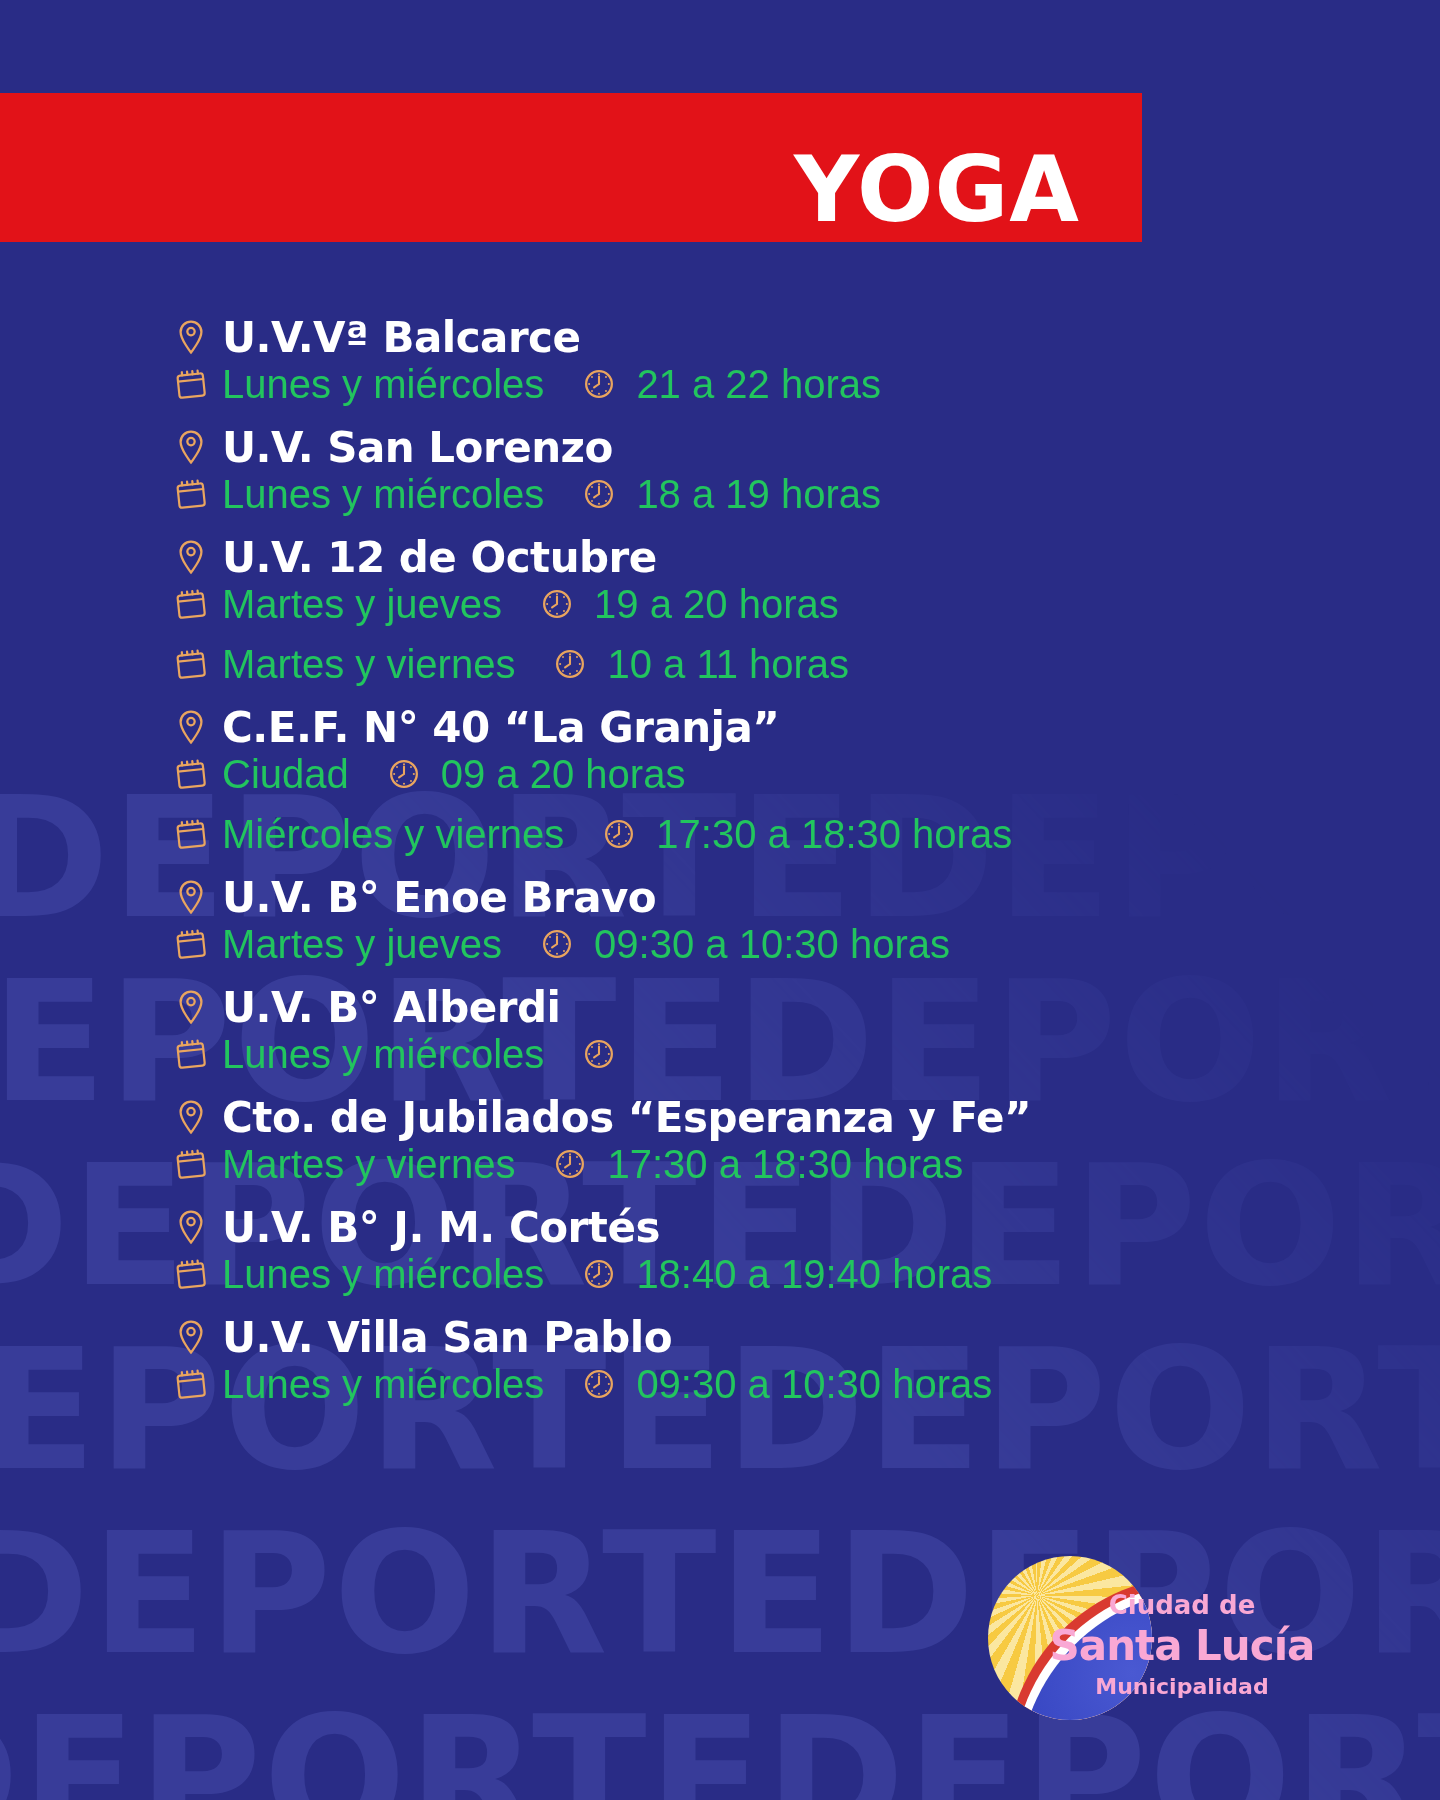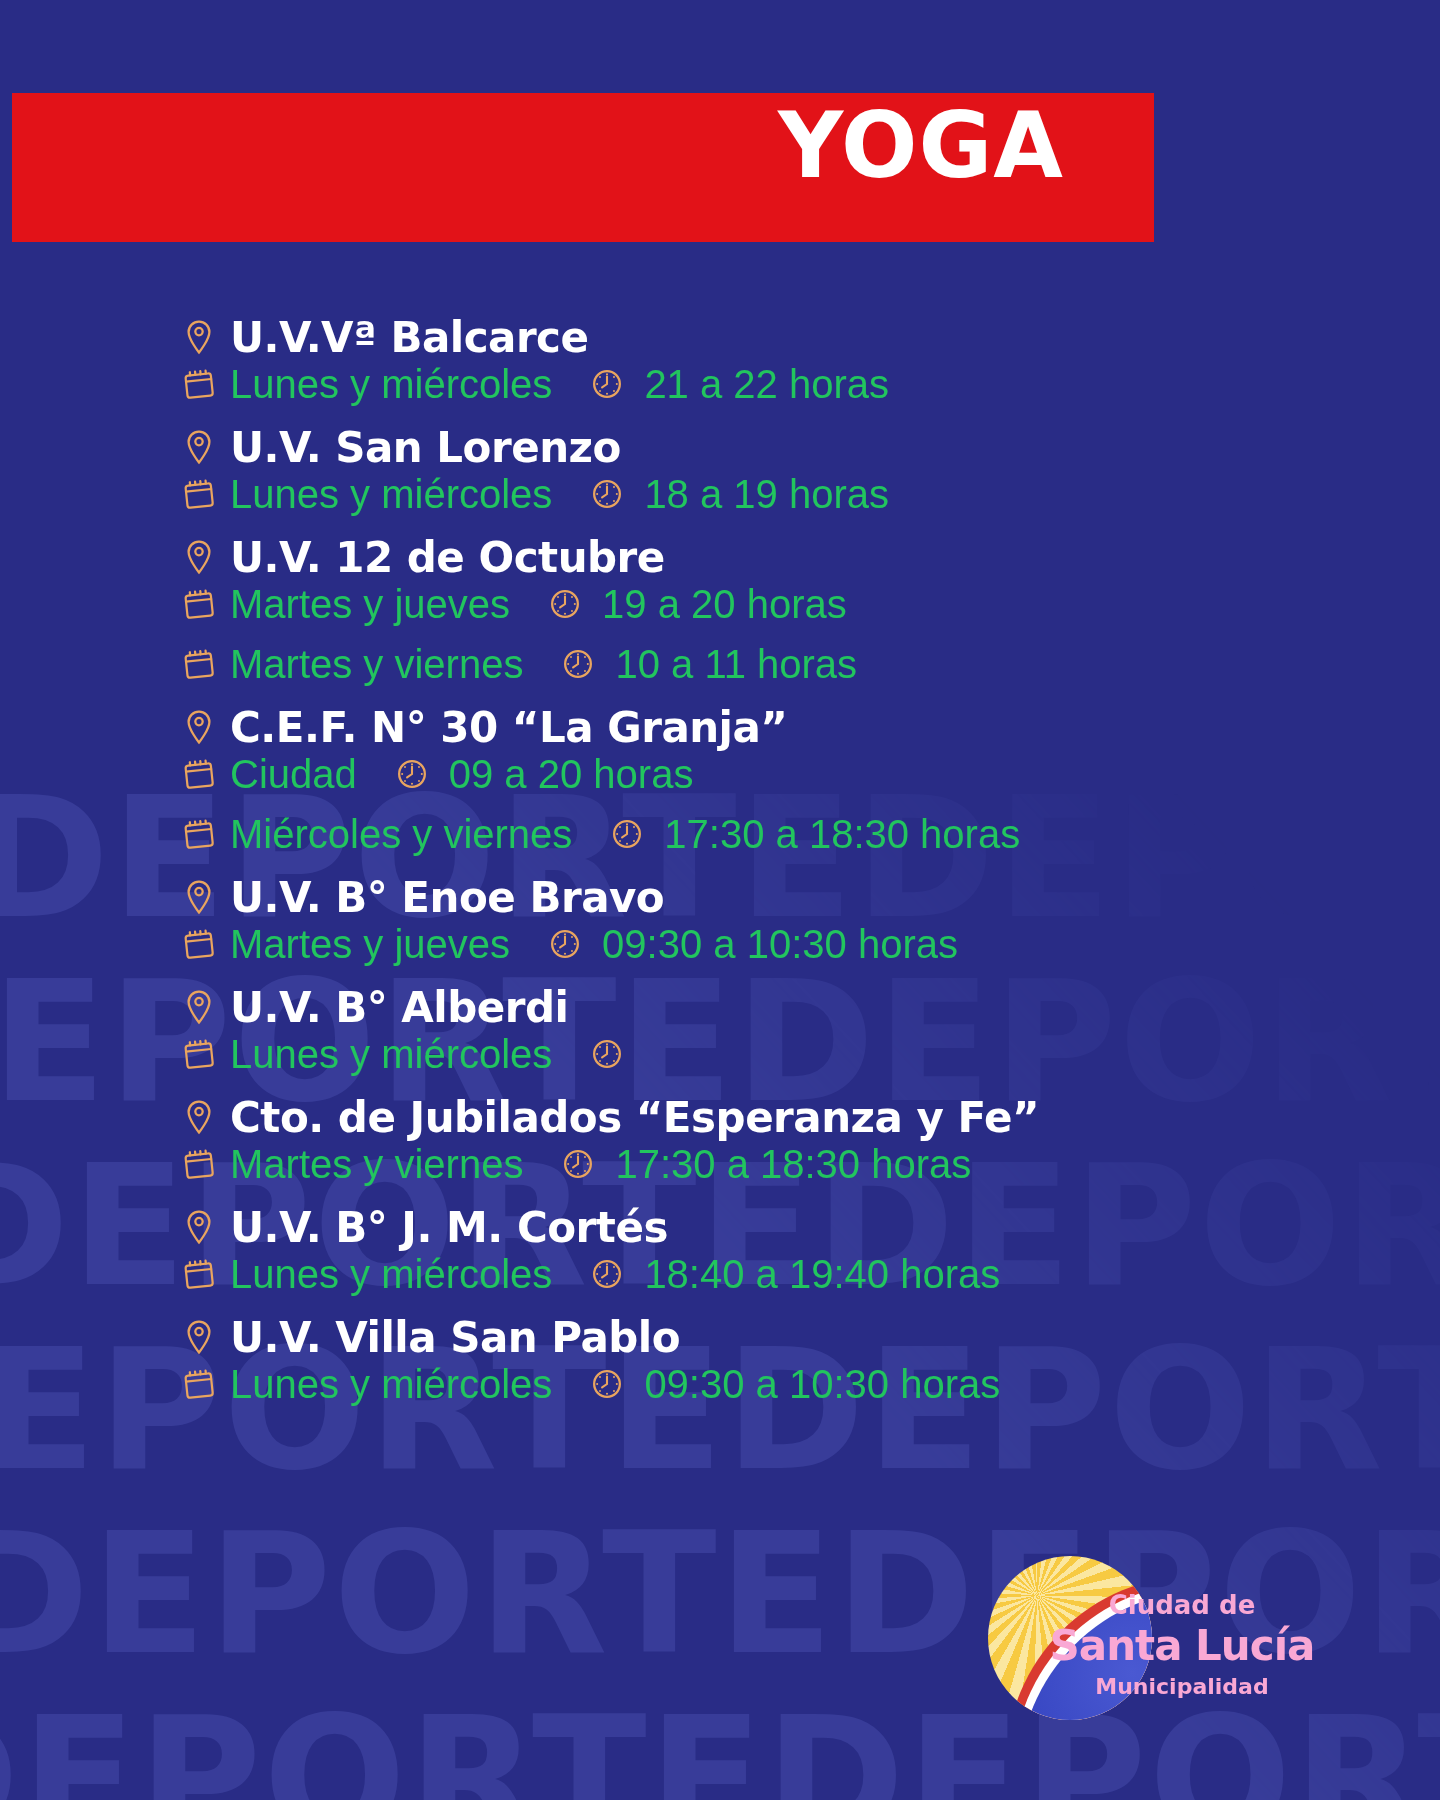--- a/index.html
+++ b/index.html
@@ -30,35 +30,35 @@
   }
   .wm-row:nth-child(1){margin-left:-30px;}
   .wm-row:nth-child(2){margin-left:-150px;}
   .wm-row:nth-child(3){margin-left:-70px;}
   .wm-row:nth-child(4){margin-left:-160px;}
   .wm-row:nth-child(5){margin-left:-50px;}
   .wm-row:nth-child(6){margin-left:-120px;}
 
   
   .banner{
-    position:absolute;top:93px;left:12px;
+    position:absolute;top:93px;left:0;
     width:1142px;height:149px;
     background:#E21218;
-    display:flex;align-items:flex-start;justify-content:flex-end;
-    padding-right:90px;box-sizing:border-box;
+    display:flex;align-items:flex-end;justify-content:flex-end;
+    padding-right:62px;box-sizing:border-box;
     z-index:2;
   }
   .banner-title{
     font-family:"DejaVu Sans", sans-serif;
     font-weight:bold;font-size:90px;color:#FFFFFF;
     letter-spacing:1px;
   }
 
   
-  .entries{position:absolute;left:168px;top:312px;z-index:2;}
+  .entries{position:absolute;left:160px;top:312px;z-index:2;}
   .entry{margin-bottom:16px;}
   .entry-title-row{display:flex;align-items:center;height:50px;}
   .entry-sched-row{display:flex;align-items:center;height:44px;}
   .icon-cell{flex:0 0 62px;width:62px;display:flex;justify-content:center;align-items:center;}
   .entry-title{
     font-family:"DejaVu Sans", sans-serif;font-weight:bold;
     font-size:42px;color:#FFFFFF;letter-spacing:-0.5px;
     white-space:nowrap;
   }
   .entry-days,.entry-time{
@@ -279,21 +279,21 @@
     </div>
 
     <div class="entry">
       <div class="entry-title-row">
         <span class="icon-cell">
             <svg class="icon-svg" width="26" height="36" viewBox="0 0 24 32">
               <path d="M12 1.8c-5.3 0-9.6 4.2-9.6 9.5 0 6.9 9.6 19 9.6 19s9.6-12.1 9.6-19c0-5.3-4.3-9.5-9.6-9.5z" fill="none" stroke="#E9A55F" stroke-width="2.1"></path>
               <circle cx="12" cy="11" r="3.4" fill="none" stroke="#E9A55F" stroke-width="2.1"></circle>
             </svg>
           </span>
-        <span class="entry-title">C.E.F. N° 30 “La Granja”</span>
+        <span class="entry-title">C.E.F. N° 40 “La Granja”</span>
       </div>
       <div class="entry-sched-row">
         <span class="icon-cell">
             <svg class="icon-svg" width="38" height="38" viewBox="0 0 36 36">
               <g transform="rotate(-6 18 18)" fill="none" stroke="#E9A55F" stroke-width="2.1" stroke-linecap="round">
                 <rect x="6" y="9" width="24" height="21" rx="2.5"></rect>
                 <line x1="6" y1="14.5" x2="30" y2="14.5"></line>
                 <line x1="10.5" y1="6" x2="10.5" y2="9"></line>
                 <line x1="15.5" y1="6" x2="15.5" y2="9"></line>
                 <line x1="20.5" y1="6" x2="20.5" y2="9"></line>

